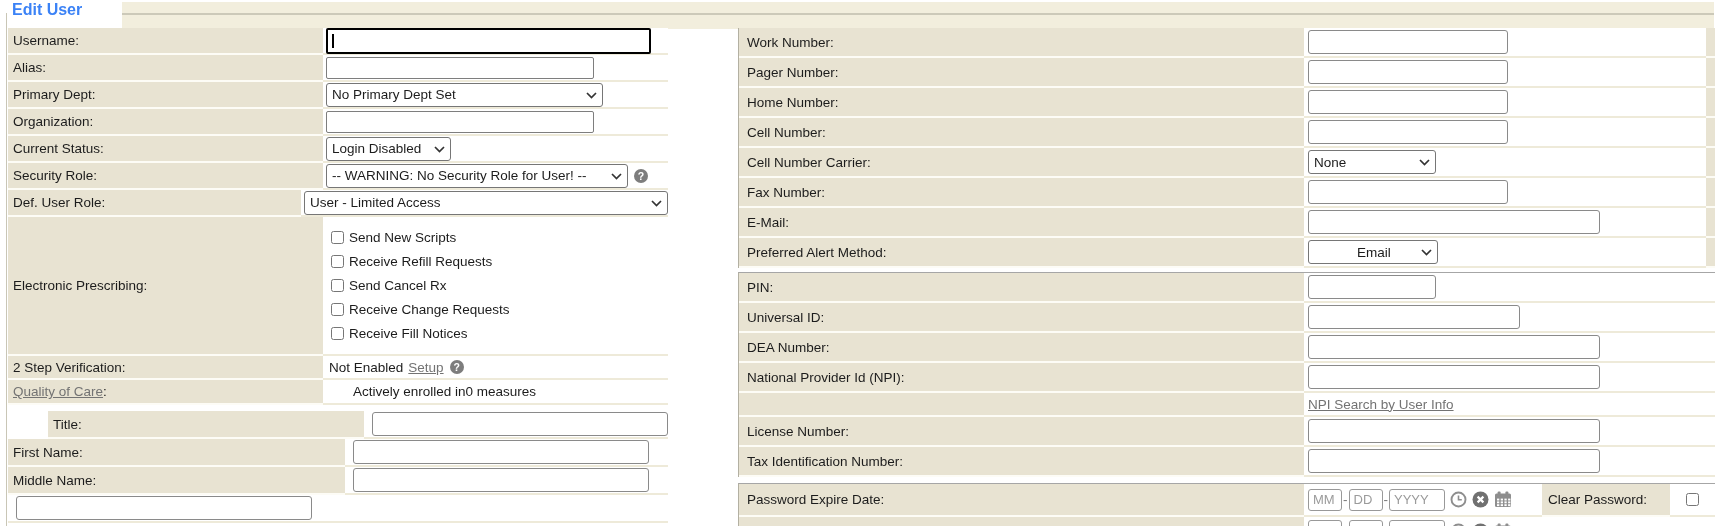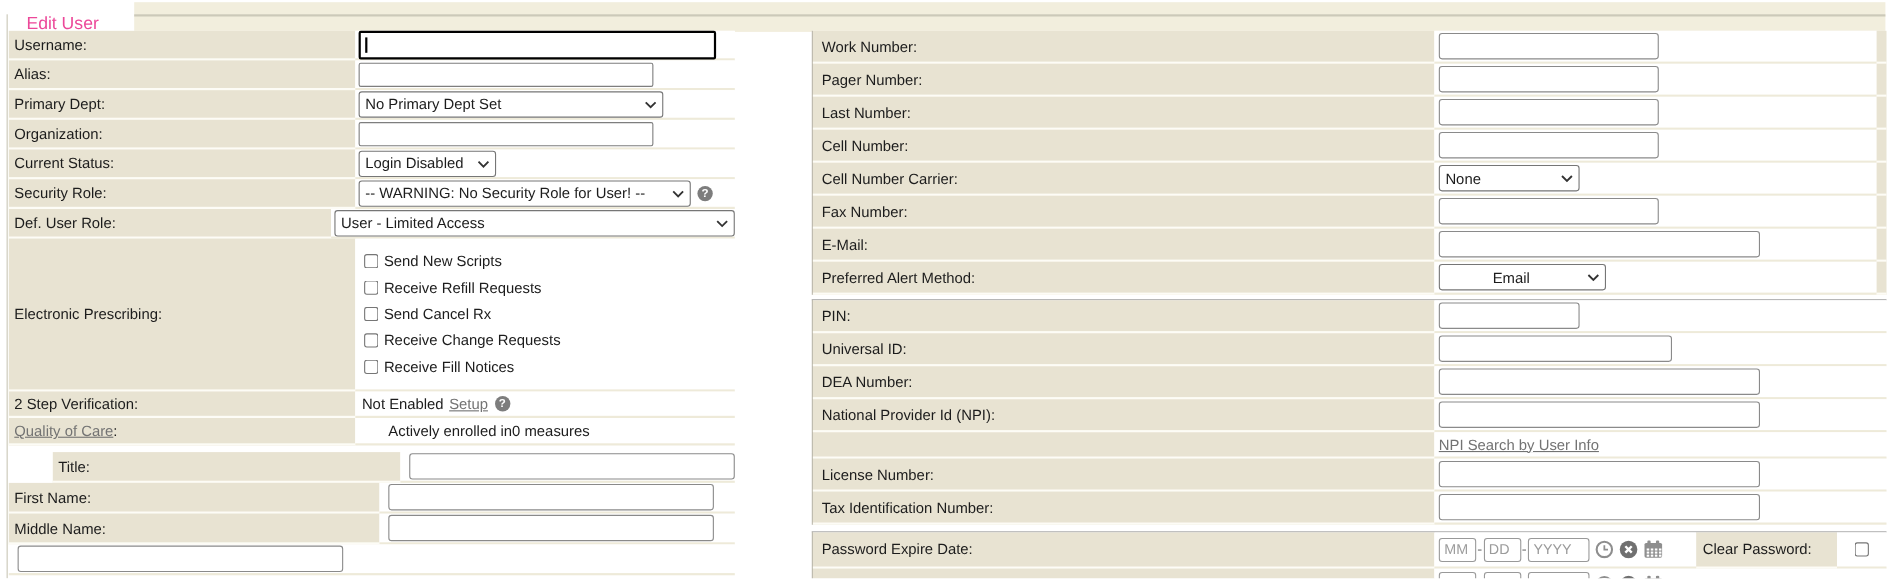--- a/index.html
+++ b/index.html
@@ -1,20 +1,20 @@
 <!DOCTYPE html>
 <html><head>
 <meta charset="utf-8">
 <style>
   html,body{margin:0;padding:0;background:#fff;}
   .page{position:relative;width:1722px;height:526px;overflow:hidden;background:#fff;
         font-family:"Liberation Sans",sans-serif;font-size:13.5px;color:#1c1c1c;}
   .band{position:absolute;left:122px;top:2px;width:1592px;height:27px;background:#f2eedd;z-index:0;}
   .legend-line{position:absolute;left:122px;top:13px;width:1592px;height:2px;background:#ccc9b9;z-index:1;}
-  .legend{position:absolute;left:12px;top:1px;margin:12px;font-size:16px;font-weight:normal;color:#ec4899;z-index:2;background:#fff;padding-right:6px;}
+  .legend{position:absolute;left:12px;top:1px;margin:0;font-size:16px;font-weight:bold;color:#3b82f6;z-index:2;background:#fff;padding-right:6px;}
   .fs-border{position:absolute;left:6px;top:13px;width:1px;height:513px;background:#c9c6b6;}
   .table{position:absolute;z-index:3;background:#fff;}
   .lt{left:8px;width:660px;}
   #lt1{top:28px;}
   #lt2{top:411px;}
   .rt{left:738px;width:976px;border-left:1px solid #b3b0a2;}
   #rt1{top:28px;}
   #rt2{top:272px;border-top:1px solid #a6a6a6;}
   #rt3{top:483px;border-top:1px solid #a6a6a6;}
   .row{display:flex;align-items:stretch;}
@@ -237,21 +237,21 @@
         <div class="lbl">
           <span>Pager Number:</span>
         </div>
         <div class="fld">
           <input class="txt" type="text" style="width: 200px;">
         </div>
         <div class="cap"></div>
       </div>
       <div class="row" style="height: 30px;">
         <div class="lbl">
-          <span>Last Number:</span>
+          <span>Home Number:</span>
         </div>
         <div class="fld">
           <input class="txt" type="text" style="width: 200px;">
         </div>
         <div class="cap"></div>
       </div>
       <div class="row" style="height: 30px;">
         <div class="lbl">
           <span>Cell Number:</span>
         </div>
@@ -290,21 +290,21 @@
         <div class="fld">
           <input class="txt" type="text" style="width: 292px;">
         </div>
         <div class="cap"></div>
       </div>
       <div class="row" style="height: 30px;">
         <div class="lbl">
           <span>Preferred Alert Method:</span>
         </div>
         <div class="fld">
-          <div class="selwrap" style="width: 152px; padding-left: 48px;">
+          <div class="selwrap" style="width: 130px; padding-left: 48px;">
             <span>Email</span>
             <span class="chev"><svg width="11" height="7" viewBox="0 0 11 7">
                 <path d="M1 1 L5.5 5.5 L10 1" fill="none" stroke="#333" stroke-width="1.7"></path>
               </svg></span>
           </div>
         </div>
         <div class="cap"></div>
       </div>
     </div>
   <div id="rt2" class="table rt">

